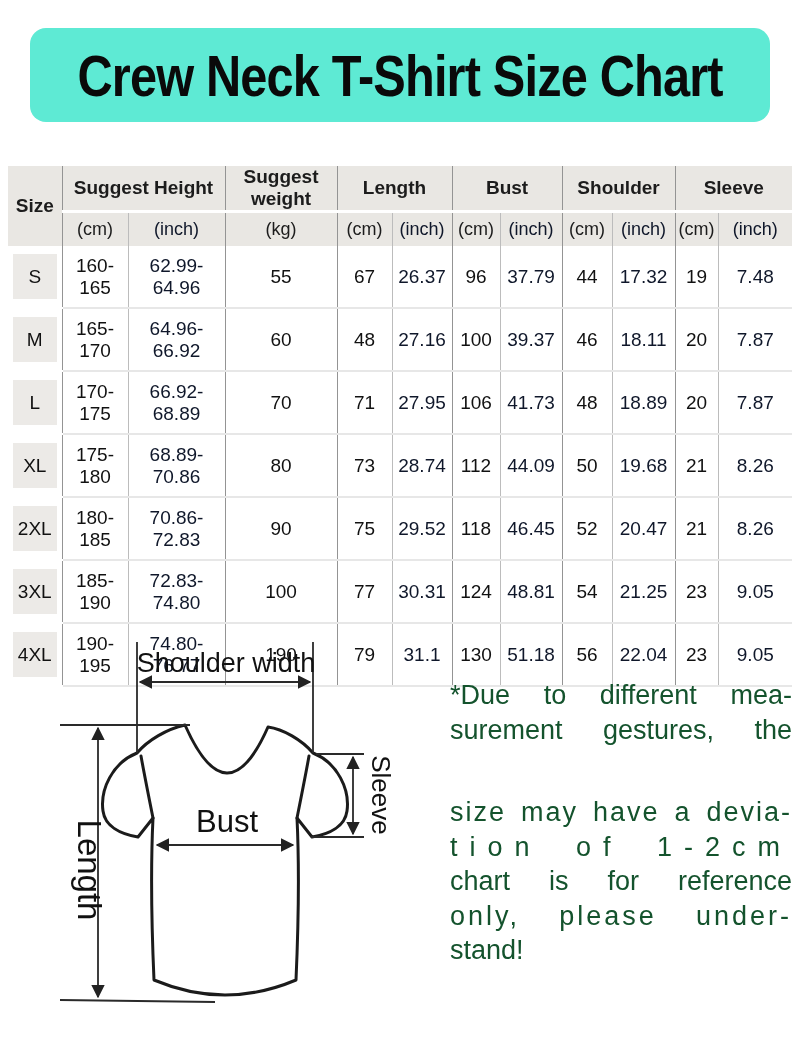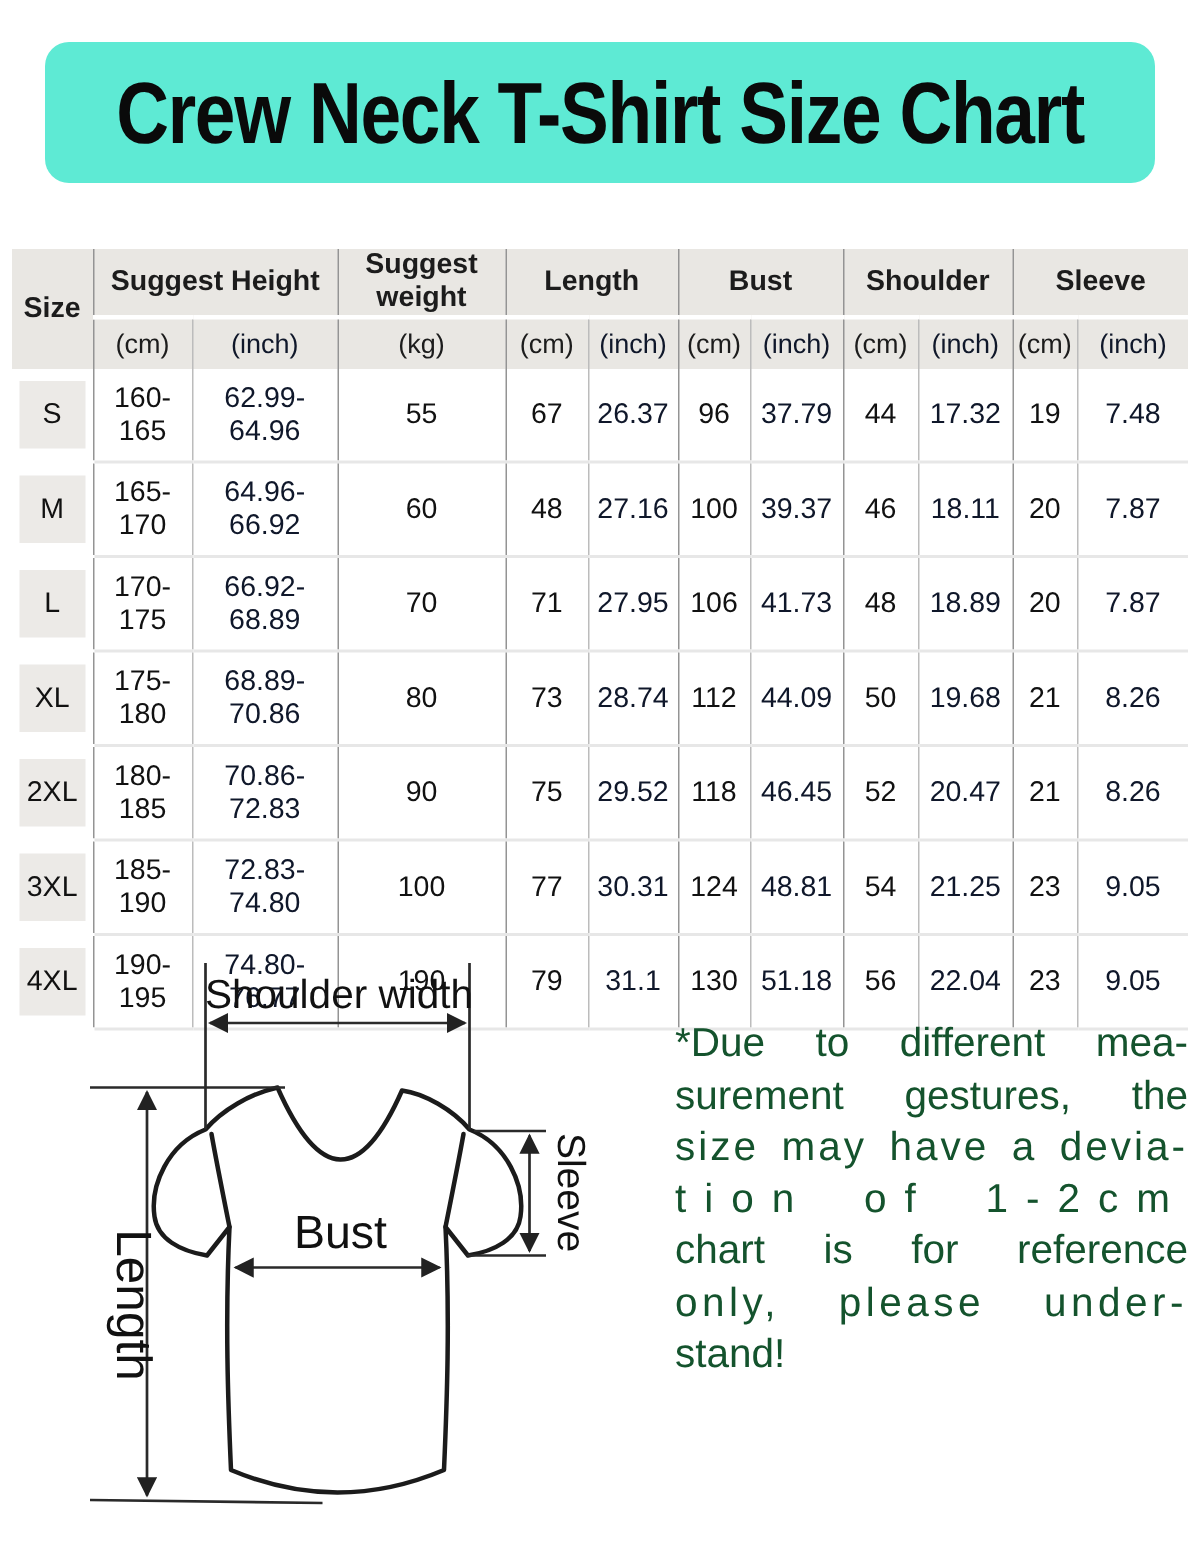--- a/index.html
+++ b/index.html
@@ -41,21 +41,21 @@
     display:flex;align-items:center;justify-content:center;
     font-size:19px;font-weight:500;color:#111;
   }
   
   .diagram-svg{position:absolute;left:40px;top:630px;}
   .note{
     position:absolute;left:450px;top:678px;width:342px;
     font-size:27px;line-height:34.5px;color:#14532d;
   }
   .note div{text-align:justify;text-align-last:justify;white-space:nowrap;}
-  .note div:nth-child(3){letter-spacing:2px;}
+  .note div:nth-child(3){letter-spacing:2px;margin-top:48px;}
   .note div:nth-child(4){letter-spacing:12px;}
   .note div:nth-child(6){letter-spacing:3px;}
   .note div:nth-child(7){letter-spacing:5px;}
   .note div:last-child{text-align-last:left;letter-spacing:0;}
 </style>
 </head>
 <body>
 
 <div class="banner">
   <div class="banner-text">Crew Neck T-Shirt Size Chart</div>

